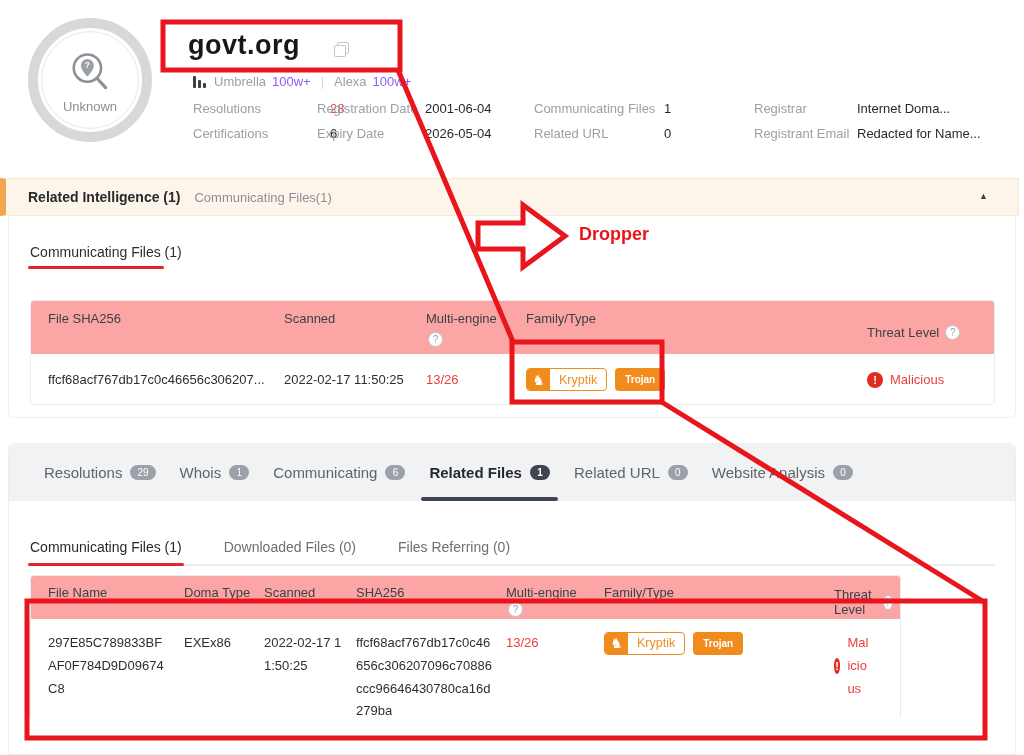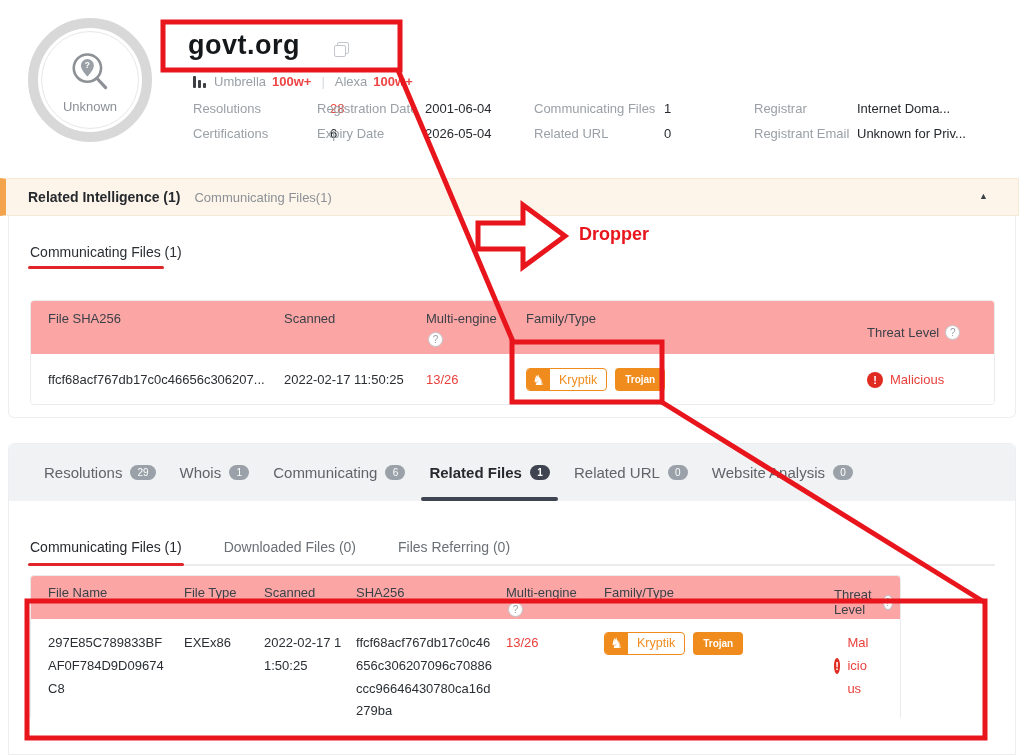--- a/index.html
+++ b/index.html
@@ -14,21 +14,21 @@
   .domain-title { position:absolute; left:188px; top:30px; font-size:27px; font-weight:bold; color:#15181b; letter-spacing:0.5px; }
   .copy-icon { position:absolute; left:334px; top:42px; width:15px; height:15px; }
   .copy-icon::before { content:""; position:absolute; right:0; top:0; width:10px; height:10px; border:1.6px solid #c3c7cb; border-radius:2px; }
   .copy-icon::after { content:""; position:absolute; left:0; bottom:0; width:10px; height:10px; border:1.6px solid #c3c7cb; border-radius:2px; background:#fff; }
 
   .rank-row { position:absolute; left:193px; top:74px; display:flex; align-items:center; gap:6px; font-size:13px; }
   .bars-icon { display:inline-flex; align-items:flex-end; gap:2px; height:12px; margin-right:2px; }
   .bars-icon i { display:block; width:3px; background:#3c4043; border-radius:1px; }
   .bars-icon i:nth-child(1){height:12px;} .bars-icon i:nth-child(2){height:8px;} .bars-icon i:nth-child(3){height:5px;}
   .rank-label { color:#9aa0a6; }
-  .rank-value { color:#ef4444; font-weight:bold; }
+  .rank-value { color:#8b5cf6; font-weight:normal; }
   .rank-divider { color:#d5d8db; margin:0 4px; }
 
   .meta-label { position:absolute; font-size:13px; color:#9aa0a6; white-space:nowrap; }
   .meta-value { position:absolute; font-size:13px; color:#26292d; white-space:nowrap; }
   .meta-value.red { color:#f0413c; }
 
   
   .ri-bar { position:absolute; left:0; top:178px; width:1019px; height:38px; background:#fdf5ea; border:1px solid #f6ead6; border-left:6px solid #f3a44c; display:flex; align-items:center; }
   .ri-title { font-size:14px; font-weight:bold; color:#26292d; margin-left:22px; }
   .ri-sub { font-size:13px; color:#8b9096; margin-left:14px; }
@@ -130,21 +130,21 @@
   <div class="meta-value" style="left:425px; top:126px;">2026-05-04</div>
 
   <div class="meta-label" style="left:534px; top:101px;">Communicating Files</div>
   <div class="meta-value" style="left:664px; top:101px;">1</div>
   <div class="meta-label" style="left:534px; top:126px;">Related URL</div>
   <div class="meta-value" style="left:664px; top:126px;">0</div>
 
   <div class="meta-label" style="left:754px; top:101px;">Registrar</div>
   <div class="meta-value" style="left:857px; top:101px;">Internet Doma...</div>
   <div class="meta-label" style="left:754px; top:126px;">Registrant Email</div>
-  <div class="meta-value" style="left:857px; top:126px;">Unknown for Priv...</div>
+  <div class="meta-value" style="left:857px; top:126px;">Redacted for Name...</div>
 
   <div class="ri-bar">
     <span class="ri-title">Related Intelligence (1)</span>
     <span class="ri-sub">Communicating Files(1)</span>
     <span class="ri-caret">▲</span>
   </div>
 
   <div class="card1"></div>
   <div class="sec1-tab">Communicating Files (1)</div>
   <div class="sec1-underline"></div>
@@ -216,21 +216,21 @@
 
   <div class="subtabs">
     <div class="subtab active">Communicating Files (1)</div>
     <div class="subtab">Downloaded Files (0)</div>
     <div class="subtab">Files Referring (0)</div>
   </div>
 
   <div class="table t2">
     <div class="t-head">
       <div class="th">File Name</div>
-      <div class="th">File Type</div>
+      <div class="th">Doma Type</div>
       <div class="th">Scanned</div>
       <div class="th">SHA256</div>
       <div class="th">
         <div>Multi-engine</div>
         <span class="help below">?</span>
       </div>
       <div class="th">Family/Type</div>
       <div class="th th-inline">
         <span>Threat Level</span>
         <span class="help">?</span>

